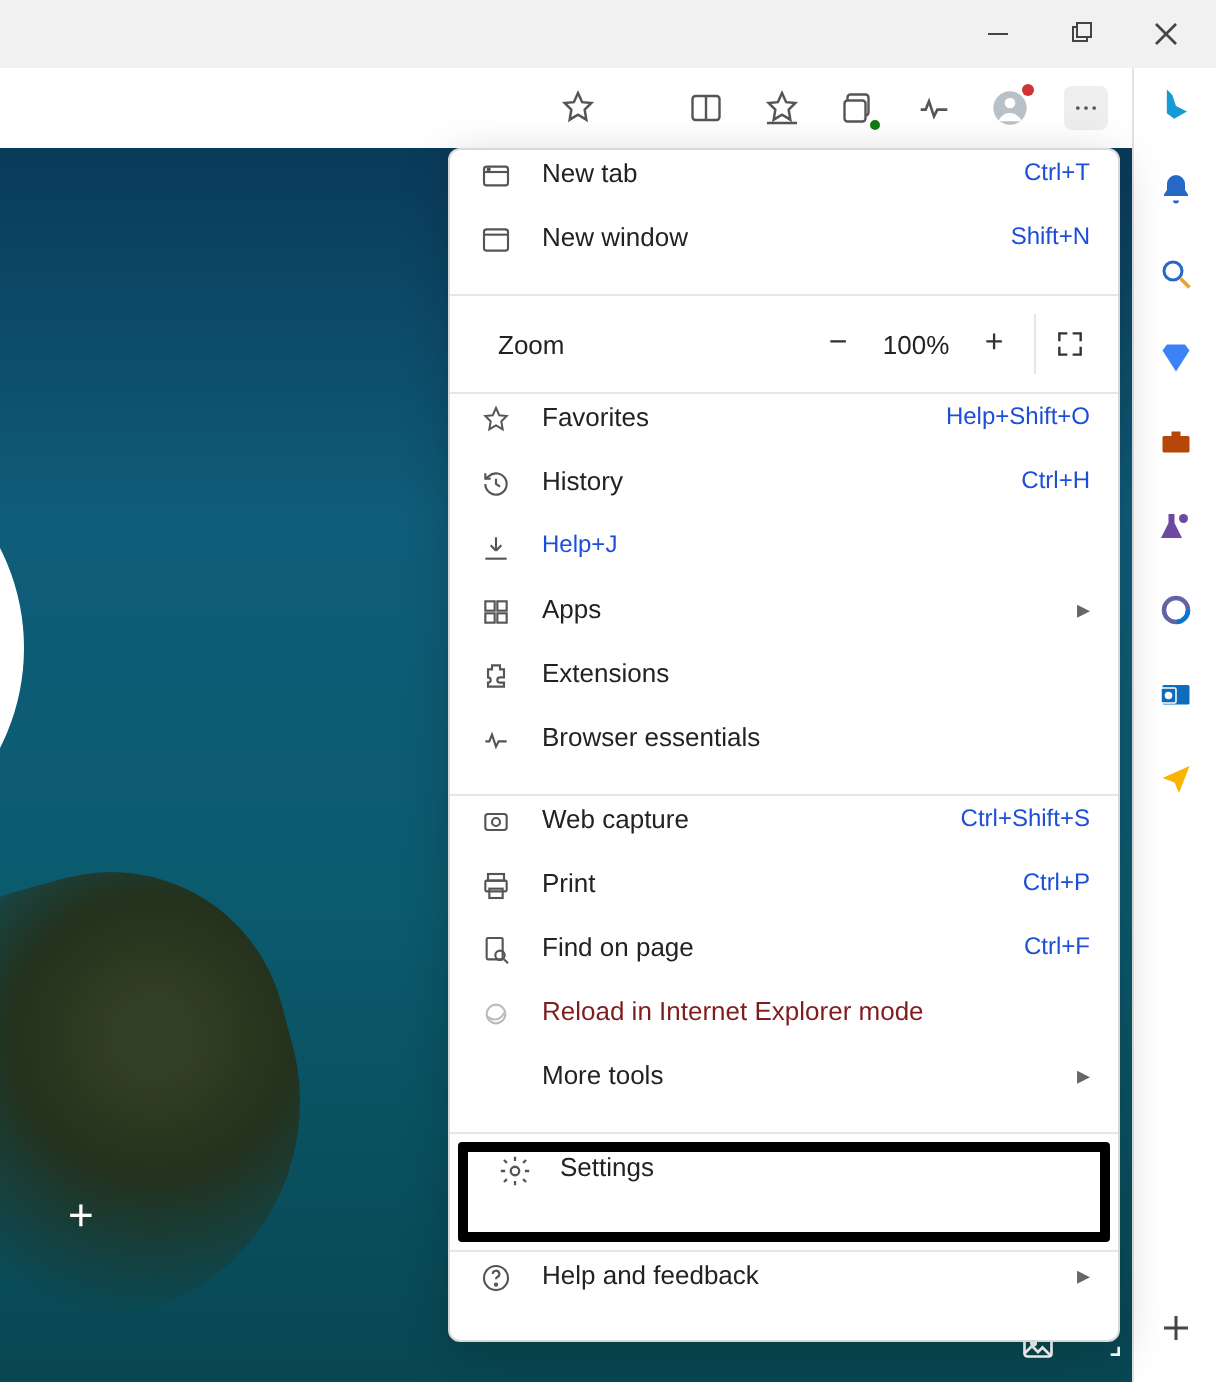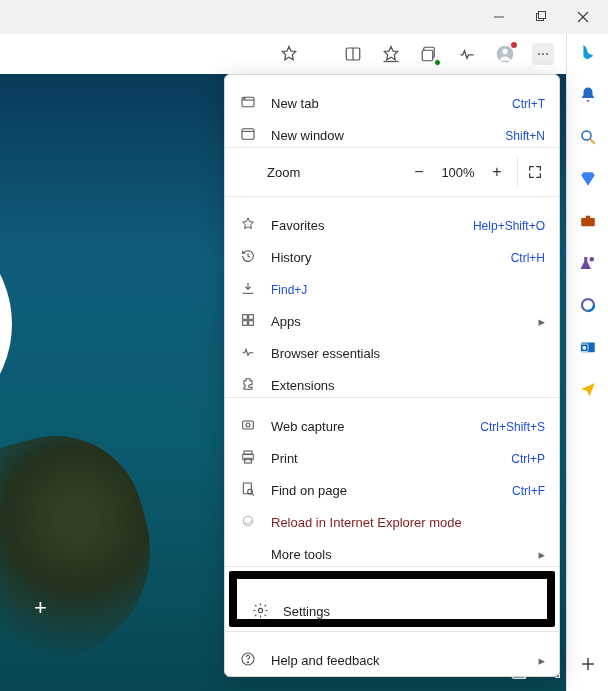--- a/index.html
+++ b/index.html
@@ -16,35 +16,35 @@
   .page-bg { position:absolute; top:40px; left:0; right:0; bottom:0; background: linear-gradient(180deg, #0a3a5a 0%, #0f5d7a 30%, #0b5b6f 60%, #084752 100%); overflow:hidden; }
   .signin-pill { position:absolute; top:12px; right:14px; display:flex; align-items:center; gap:6px; border:1px solid rgba(255,255,255,0.6); border-radius:20px; padding:4px 6px 4px 12px; color:#fff; font-size:13px; }
   .signin-pill .ava { width:22px; height:22px; border-radius:50%; background:#c5cdd3; display:flex; align-items:center; justify-content:center; }
   .white-arc { position:absolute; top:140px; left:-208px; width:220px; height:220px; border-radius:50%; background:#fff; }
   .plus-center { position:absolute; bottom:70px; left:34px; color:#fff; font-size:22px; font-weight:300; }
   .turtle { position:absolute; bottom:30px; left:-70px; width:220px; height:220px; background: radial-gradient(circle at 70% 40%, #3a4a2a 10%, #2a3a22 35%, transparent 70%); border-radius:50% 40% 50% 50%; transform: rotate(-15deg); filter: brightness(0.85); }
   .bottom-icons { position:absolute; bottom:6px; right:4px; display:flex; gap:18px; color:#fff; }
   .sidebar { width: 42px; background:#fff; border-left:1px solid #e2e2e2; display:flex; flex-direction:column; align-items:center; padding-top:8px; gap:20px; }
   .sideicon { width:22px; height:22px; display:flex; align-items:center; justify-content:center; color:#2668c5; }
   .menu { position:absolute; top:3px; left:0px; width:336px; background:#fff; border:1px solid #d8d8d8; border-radius:6px; box-shadow: 0 6px 24px rgba(0,0,0,0.2); padding: 4px 0 8px 0; }
-  .menu .item { display:flex; align-items:flex-end; height:32px; padding: 0 14px; gap: 14px; color:#222; }
+  .menu .item { display:flex; align-items:flex-start; height:32px; padding: 0 14px; gap: 14px; color:#222; }
   .menu .item.disabled { color:#7f1d1d; }
   .menu .item .lbl { flex:1; font-size:13px; }
   .menu .item .shortcut { font-size:12px; color:#1d4ed8; }
   .menu .sep { height:1px; background:#e6e6e6; margin:4px 0; }
-  .menu .zoomrow { display:flex; align-items:center; height:40px; padding-left:42px; padding-right:8px; }
+  .menu .zoomrow { display:flex; align-items:center; height:40px; padding-left:24px; padding-right:8px; }
   .menu .zoomrow .zlabel { flex:1; font-size:13px; }
   .menu .zoomrow .zbtn { width:32px; text-align:center; font-size:16px; color:#333; }
   .menu .zoomrow .zval { width:46px; text-align:center; font-size:13px; }
   .menu .zoomrow .fsbox { width:34px; height:30px; border-left:1px solid #e6e6e6; display:flex; align-items:center; justify-content:center; margin-left:4px; }
   .micon { width:18px; height:18px; display:flex; align-items:center; justify-content:center; flex-shrink:0; color:#555; }
   .micon svg { display:block; }
   .item.disabled .micon { color:#bbb; }
   .submenu-arrow { color:#666; }
-  .highlight-box { border:8px solid #000000; margin:0 4px; border-radius:2px; }
+  .highlight-box { border:5px solid #000000; margin:0 4px; border-radius:2px; }
   .highlight-box .item { height:40px; }
 </style>
 </head>
 <body>
 
 <div class="titlebar">
   <div class="winbtn">
     <svg width="12" height="12" viewBox="0 0 12 12">
         <line x1="1" y1="6" x2="11" y2="6" stroke="currentColor" stroke-width="1"></line>
       </svg>
@@ -194,49 +194,49 @@
         <span class="lbl">History</span>
         <span class="shortcut">Ctrl+H</span>
       </div>
       <div class="item">
         <span class="micon">
             <svg width="16" height="16" viewBox="0 0 24 24" fill="none" stroke="currentColor" stroke-width="1.6">
               <path d="M12 4v10m0 0l-4-4m4 4l4-4"></path>
               <line x1="4" y1="20" x2="20" y2="20"></line>
             </svg>
           </span>
-        <span class="shortcut">Find+J</span>
+        <span class="shortcut">Help+J</span>
       </div>
       <div class="item">
         <span class="micon">
             <svg width="16" height="16" viewBox="0 0 24 24" fill="none" stroke="currentColor" stroke-width="1.6">
               <rect x="4" y="4" width="7" height="7"></rect>
               <rect x="13" y="4" width="7" height="7"></rect>
               <rect x="4" y="13" width="7" height="7"></rect>
               <rect x="13" y="13" width="7" height="7"></rect>
             </svg>
           </span>
         <span class="lbl">Apps</span>
         <span class="submenu-arrow">▸</span>
       </div>
       <div class="item">
         <span class="micon">
             <svg width="16" height="16" viewBox="0 0 24 24" fill="none" stroke="currentColor" stroke-width="1.6">
+              <path d="M9 4h6v3h3v6h-3a2 2 0 0 0 0 4h3v3H6v-3a2 2 0 0 0 0-4V7h3z"></path>
+            </svg>
+          </span>
+        <span class="lbl">Extensions</span>
+      </div>
+      <div class="item">
+        <span class="micon">
+            <svg width="16" height="16" viewBox="0 0 24 24" fill="none" stroke="currentColor" stroke-width="1.6">
               <path d="M4 13h3l2-5 3 9 2-4h6"></path>
             </svg>
           </span>
         <span class="lbl">Browser essentials</span>
-      </div>
-      <div class="item">
-        <span class="micon">
-            <svg width="16" height="16" viewBox="0 0 24 24" fill="none" stroke="currentColor" stroke-width="1.6">
-              <path d="M9 4h6v3h3v6h-3a2 2 0 0 0 0 4h3v3H6v-3a2 2 0 0 0 0-4V7h3z"></path>
-            </svg>
-          </span>
-        <span class="lbl">Extensions</span>
       </div>
       <div class="sep"></div>
       <div class="item">
         <span class="micon">
             <svg width="16" height="16" viewBox="0 0 24 24" fill="none" stroke="currentColor" stroke-width="1.6">
               <rect x="4" y="6" width="16" height="12" rx="2"></rect>
               <circle cx="12" cy="12" r="3"></circle>
             </svg>
           </span>
         <span class="lbl">Web capture</span>

